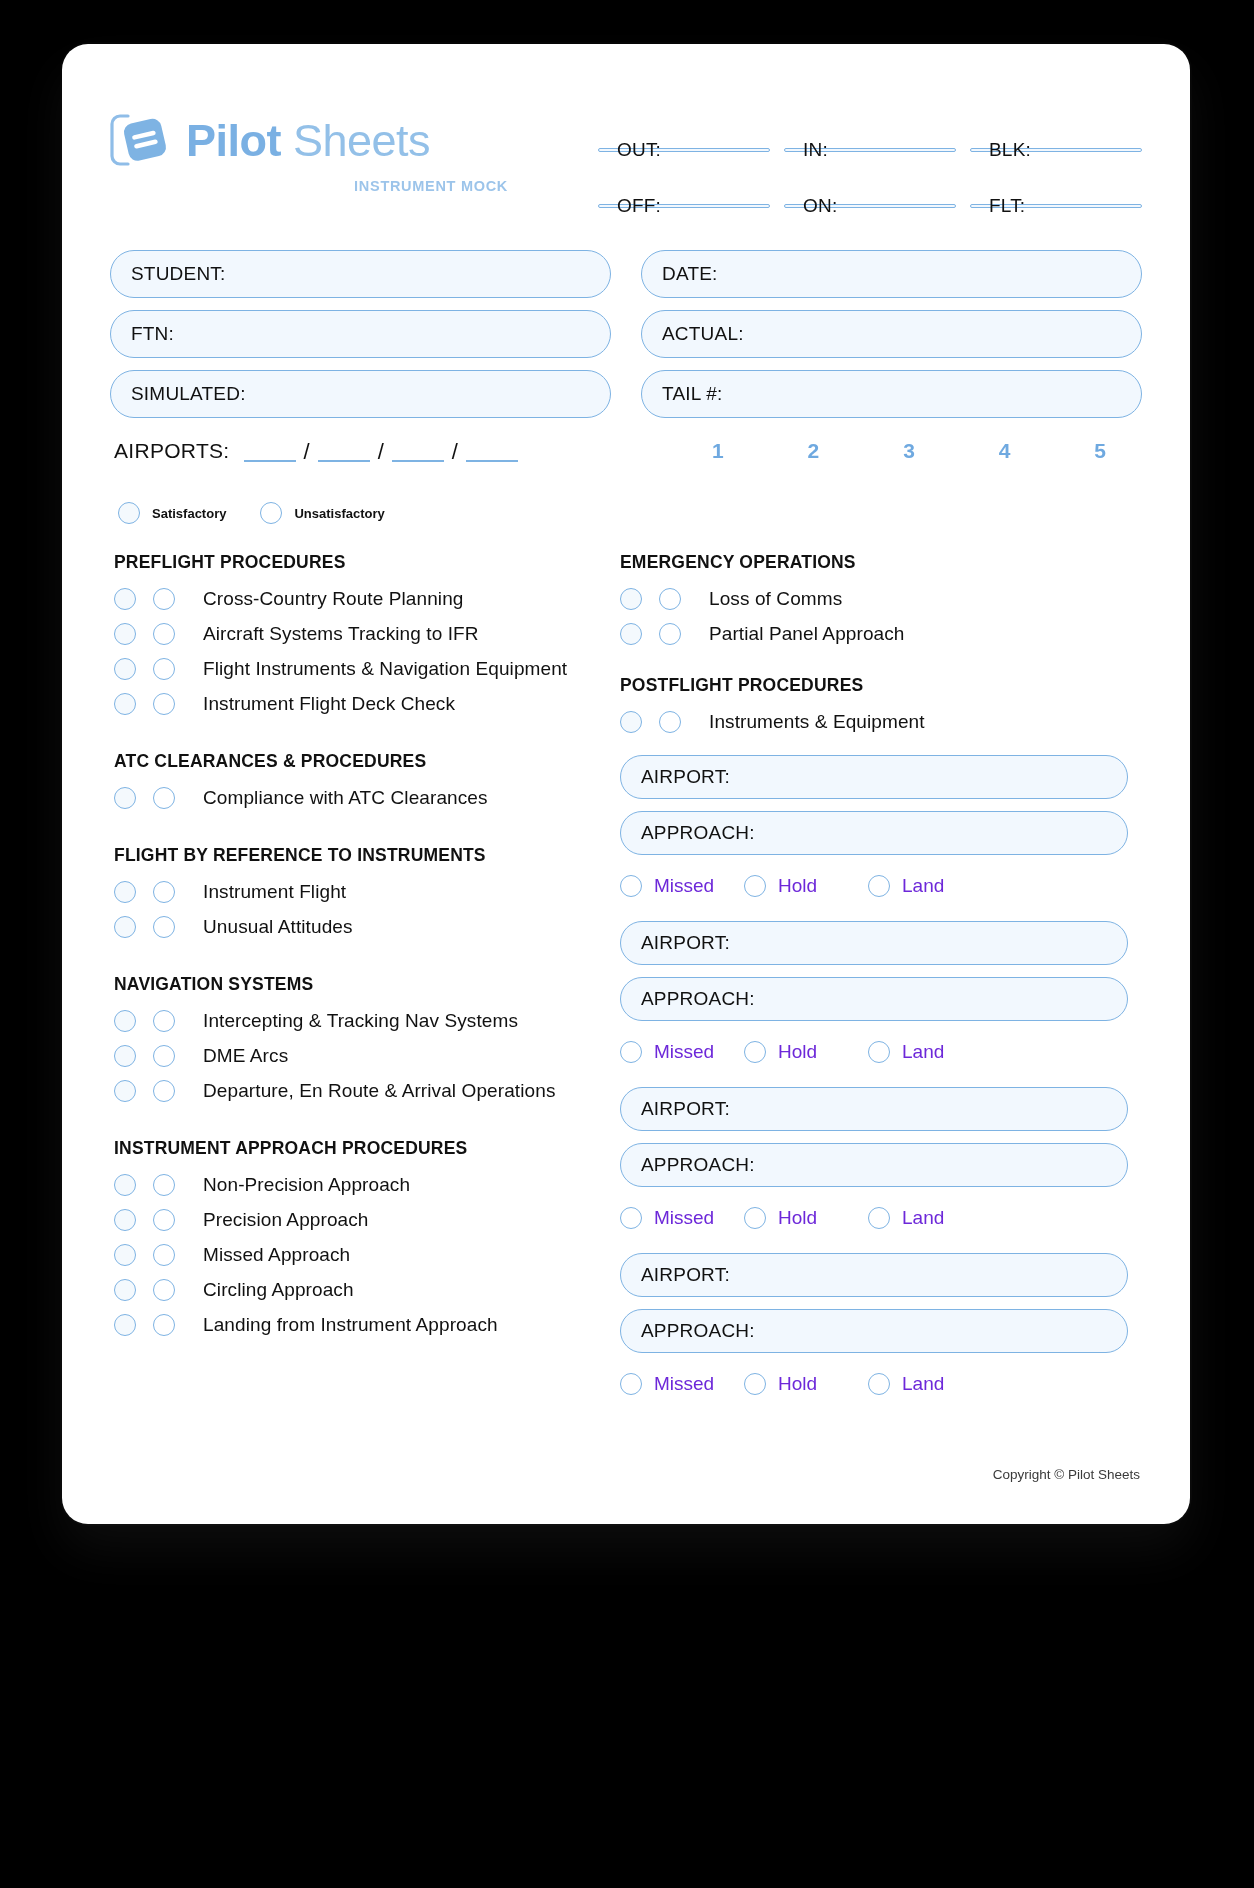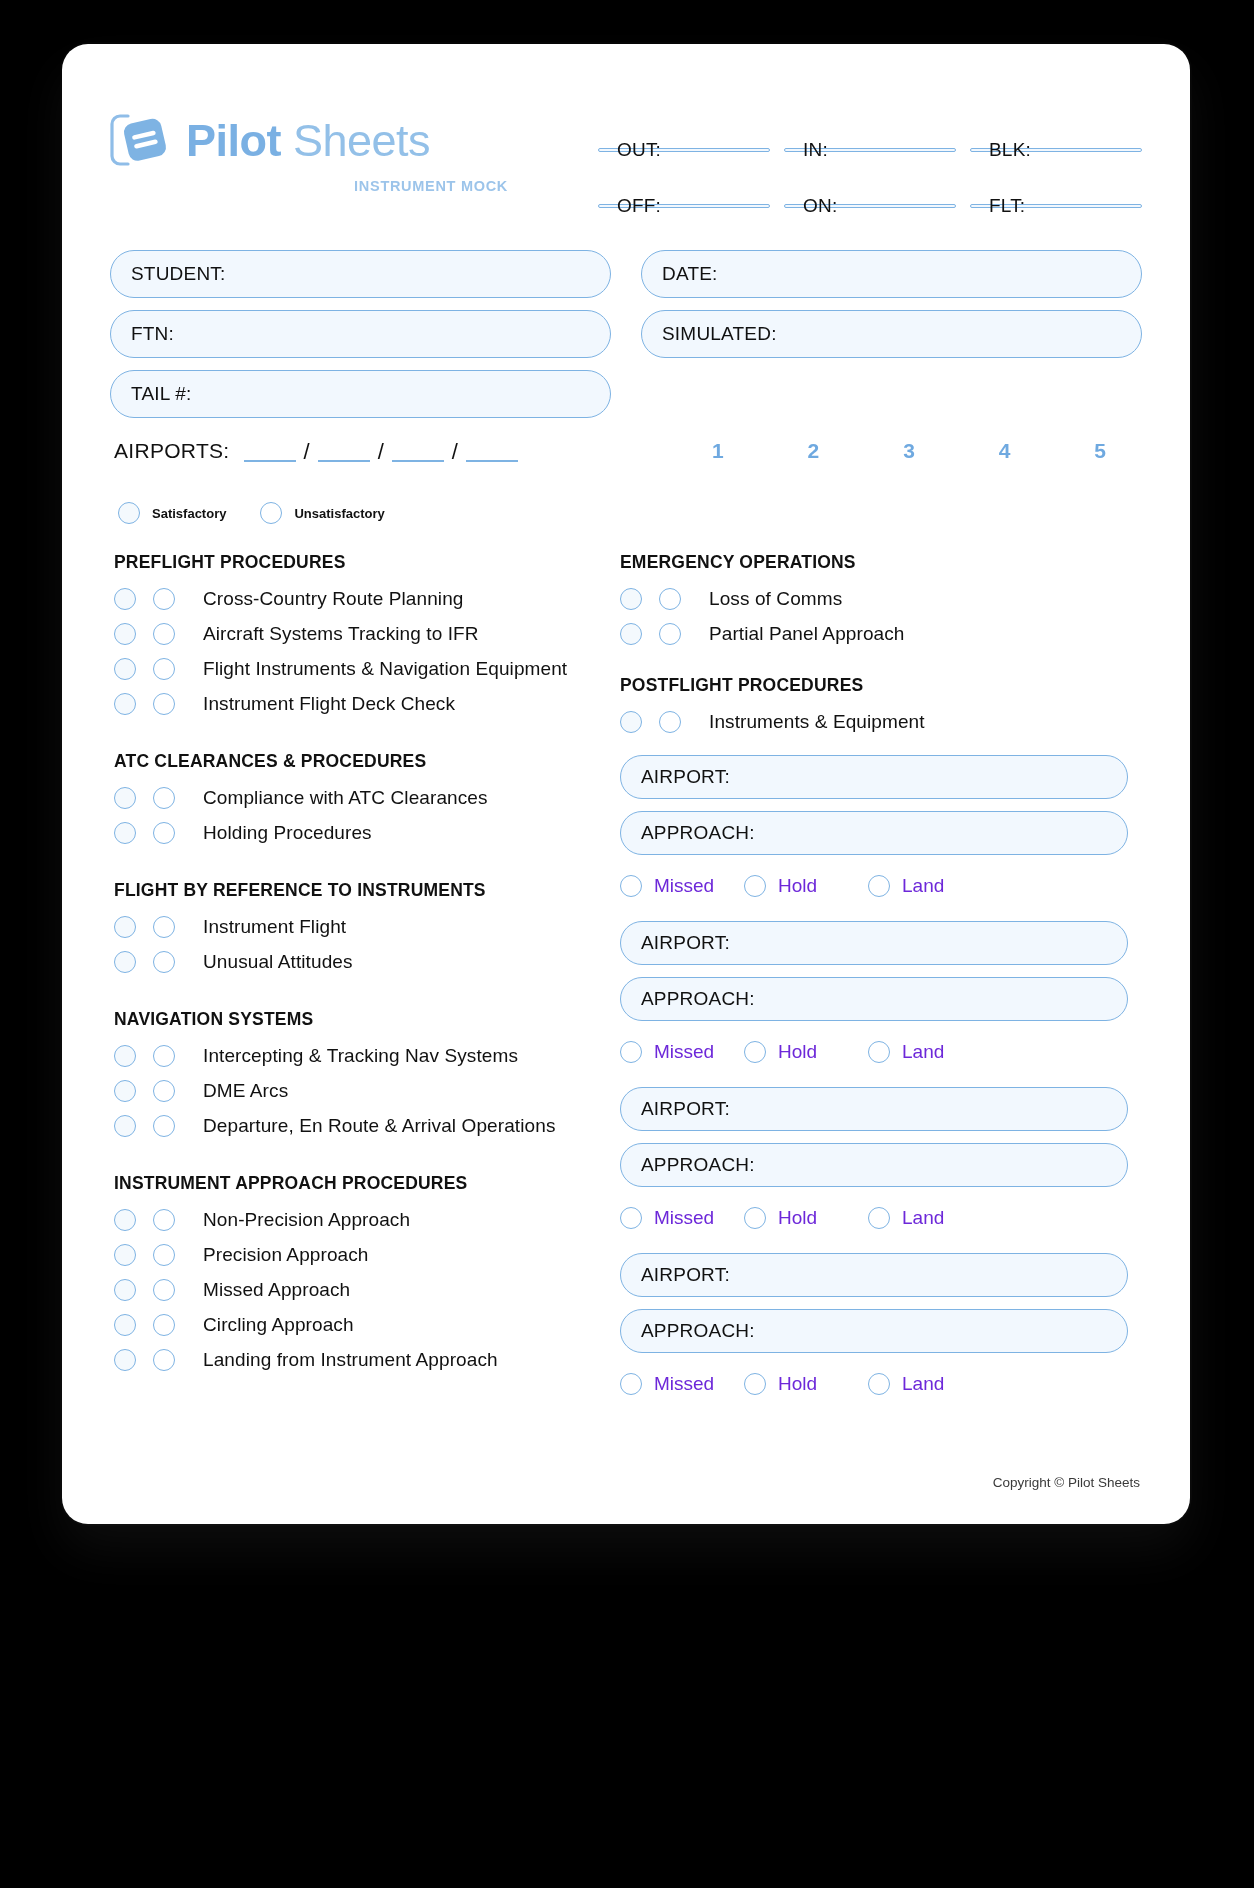--- a/index.html
+++ b/index.html
@@ -233,21 +233,21 @@
     display: flex;
     align-items: center;
     gap: 12px;
     width: 124px;
   }
   .mhl .mlabel { font-size: 19px; color: #6d28d9; }
 
   .copyright {
     position: absolute;
     right: 2px;
-    bottom: 0;
+    bottom: 8px;
     font-size: 13.5px;
     color: #3a3a3a;
   }
 </style>
 </head>
 <body>
 
 <div id="stage">
   <div class="sheet">
     <div class="inner">
@@ -296,20 +296,23 @@
 
       <div class="info-grid">
         <div class="pill">
             <span>STUDENT:</span>
           </div>
         <div class="pill">
             <span>DATE:</span>
           </div>
         <div class="pill">
             <span>FTN:</span>
+          </div>
+        <div class="pill">
+            <span>ACTUAL:</span>
           </div>
         <div class="pill">
             <span>SIMULATED:</span>
           </div>
         <div class="pill">
             <span>TAIL #:</span>
           </div>
       </div>
 
       <div class="airports-row">
@@ -367,25 +370,20 @@
             </div>
           </div>
 
           <div class="sec">
             <div class="sec-title">ATC CLEARANCES &amp; PROCEDURES</div>
             <div class="task">
               <span class="radio"></span>
               <span class="radio hollow"></span>
               <span class="tlabel">Compliance with ATC Clearances</span>
             </div>
-            <div class="task">
-              <span class="radio"></span>
-              <span class="radio hollow"></span>
-              <span class="tlabel">Holding Procedures</span>
-            </div>
           </div>
 
           <div class="sec">
             <div class="sec-title">FLIGHT BY REFERENCE TO INSTRUMENTS</div>
             <div class="task">
               <span class="radio"></span>
               <span class="radio hollow"></span>
               <span class="tlabel">Instrument Flight</span>
             </div>
             <div class="task">

